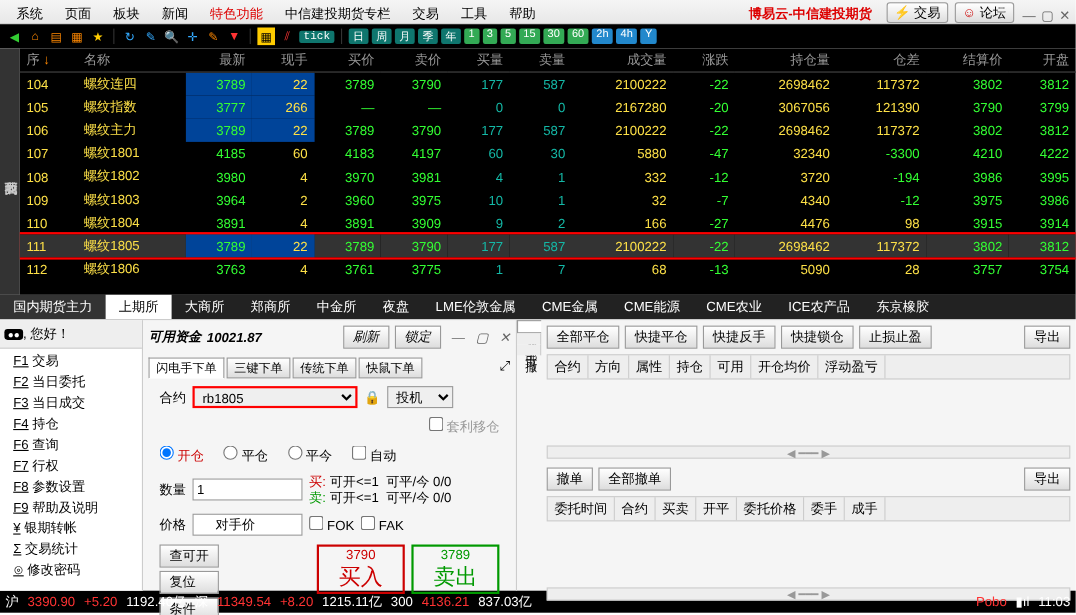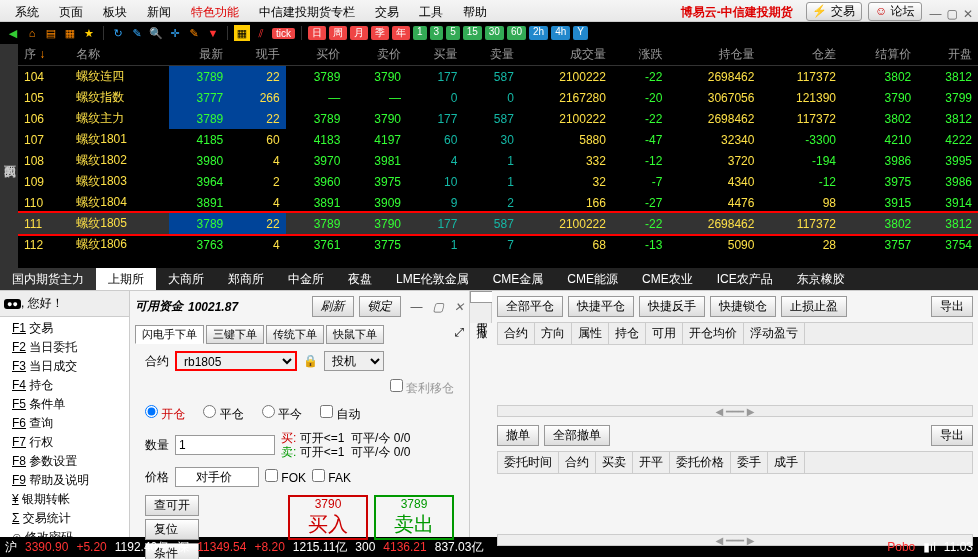--- a/index.html
+++ b/index.html
@@ -8,21 +8,21 @@
 .menubar .menu-item { padding: 0 10px; cursor: pointer; }
 .menubar .red { color: #d00; }
 .menubar .title { margin-left: auto; color: #d00; font-weight: bold; padding-right: 10px; }
 .menubar .btn-lite { background: linear-gradient(#fff,#ddd); border: 1px solid #999; border-radius: 3px; padding: 0 6px; margin: 0 3px; cursor: pointer; }
 .win-ctrl { margin-left: 5px; cursor: pointer; color: #666; }
 .toolbar { background: #000; height: 22px; display: flex; align-items: center; padding: 0 5px; gap: 3px; }
 .tb-icon { width: 16px; height: 16px; cursor: pointer; display: inline-flex; align-items: center; justify-content: center; font-size: 11px; }
 .tb-sep { width: 1px; height: 14px; background: #333; margin: 0 3px; }
 .tb-pill { background: #444; color: #fff; padding: 0 4px; border-radius: 2px; font-size: 10px; }
 .tb-pill.grn { background: #3a5; }
-.tb-pill.org { background: #ef4444; }
+.tb-pill.org { background: #0f766e; font-family: Liberation Mono, monospace; }
 .tb-pill.blu { background: #28c; }
 .main-area { display: flex; height: 224px; }
 .sidebar-l { width: 18px; background: #333; color: #ccc; writing-mode: vertical-rl; text-align: center; font-size: 11px; padding: 5px 0; display: flex; flex-direction: column; gap: 10px; }
 .sidebar-l .stab { cursor: pointer; }
 .quote-area { flex: 1; background: #000; overflow: hidden; }
 .quote-tbl { width: 100%; border-collapse: collapse; color: #fff; }
 .quote-tbl th { color: #999; font-weight: normal; text-align: right; padding: 2px 6px; border-bottom: 1px solid #333; }
 .quote-tbl th:first-child, .quote-tbl th:nth-child(2) { text-align: left; }
 .quote-tbl td { text-align: right; padding: 2px 6px; }
 .quote-tbl td:first-child, .quote-tbl td:nth-child(2) { text-align: left; }
@@ -44,21 +44,21 @@
 .fn-item { padding: 1px 12px; cursor: pointer; white-space: nowrap; }
 .fn-item .key { text-decoration: underline; }
 .tp-mid { flex: 0 0 340px; border-right: 1px solid #ccc; padding: 5px; }
 .tp-head { display: flex; align-items: center; gap: 5px; padding-bottom: 5px; font-style: italic; }
 .tp-funds { font-weight: bold; }
 .subtab { background: linear-gradient(#fff,#ddd); border: 1px solid #999; padding: 1px 6px; cursor: pointer; font-size: 11px; }
 .subtab.active { background: #fff; border-bottom-color: #fff; }
 .fr { display: flex; align-items: center; gap: 6px; padding: 4px 10px; }
 .fr label { white-space: nowrap; }
 .fr input[type=text], .fr select { border: 1px solid #999; padding: 1px 3px; height: 20px; }
-.contract-sel { border: 2px solid #f00 !important; width: 122px; }
+.contract-sel { border: 2px solid #f00 !important; width: 150px; }
 .radio-row { display: flex; gap: 18px; align-items: center; }
 .info-col { font-size: 11px; line-height: 14px; }
 .big-btn { width: 80px; height: 45px; border: 2px solid; text-align: center; cursor: pointer; display: flex; flex-direction: column; justify-content: center; font-size: 11px; }
 .big-btn.buy { border-color: #c00; color: #c00; }
 .big-btn.sell { border-color: #090; color: #090; }
 .big-btn .lbl { font-size: 20px; }
 .small-btn { background: linear-gradient(#fff,#ddd); border: 1px solid #999; padding: 1px 8px; cursor: pointer; }
 .tp-right { flex: 1; display: flex; }
 .vtab { width: 22px; background: #eee; border-right: 1px solid #ccc; writing-mode: vertical-rl; text-align: center; padding: 5px 2px; cursor: pointer; font-size: 11px; }
 .vtab.active { background: #fff; border: 1px solid #999; border-right: none; }
@@ -318,21 +318,20 @@
   </div>
 
 <div class="trade-panel">
   <div class="tp-left">
     <div class="tp-greet"><span class="black">●●</span>, <span>您好！</span></div>
     <div class="fn-list" id="fnl">
         <div class="fn-item"><span class="key">F1</span> 交易</div>
         <div class="fn-item"><span class="key">F2</span> 当日委托</div>
         <div class="fn-item"><span class="key">F3</span> 当日成交</div>
         <div class="fn-item"><span class="key">F4</span> 持仓</div>
-        <div class="fn-item"><span class="key">F5</span> 条件单</div>
         <div class="fn-item"><span class="key">F6</span> 查询</div>
         <div class="fn-item"><span class="key">F7</span> 行权</div>
         <div class="fn-item"><span class="key">F8</span> 参数设置</div>
         <div class="fn-item"><span class="key">F9</span> 帮助及说明</div>
         <div class="fn-item"><span class="key">¥</span> 银期转帐</div>
         <div class="fn-item"><span class="key">Σ</span> 交易统计</div>
         <div class="fn-item"><span class="key">⊙</span> 修改密码</div>
       </div>
   </div>
   <div class="tp-mid">
@@ -372,21 +371,21 @@
     <div class="fr">
       <label>数量</label>
       <input type="text" style="width: 100px;" value="1">
       <div class="info-col">
         <div><span style="color:#c00">买:</span> <span>可开&lt;=1</span>&nbsp;&nbsp;<span>可平/今 0/0</span></div>
         <div><span style="color:#090">卖:</span> <span>可开&lt;=1</span>&nbsp;&nbsp;<span>可平/今 0/0</span></div>
       </div>
     </div>
     <div class="fr">
       <label>价格</label>
-      <input type="text" style="width: 84px; padding-left: 20px;" value="对手价">
+      <input type="text" style="width: 100px; padding-left: 20px;" value="对手价">
       <label><input type="checkbox" style=""> <span>FOK</span></label>
       <label><input type="checkbox" style=""> <span>FAK</span></label>
     </div>
     <div class="fr" style="align-items:flex-start">
       <div style="display:flex;flex-direction:column;gap:3px">
         <span class="small-btn">查可开</span>
         <span class="small-btn">复位</span>
         <span class="small-btn">条件</span>
 
       </div>

